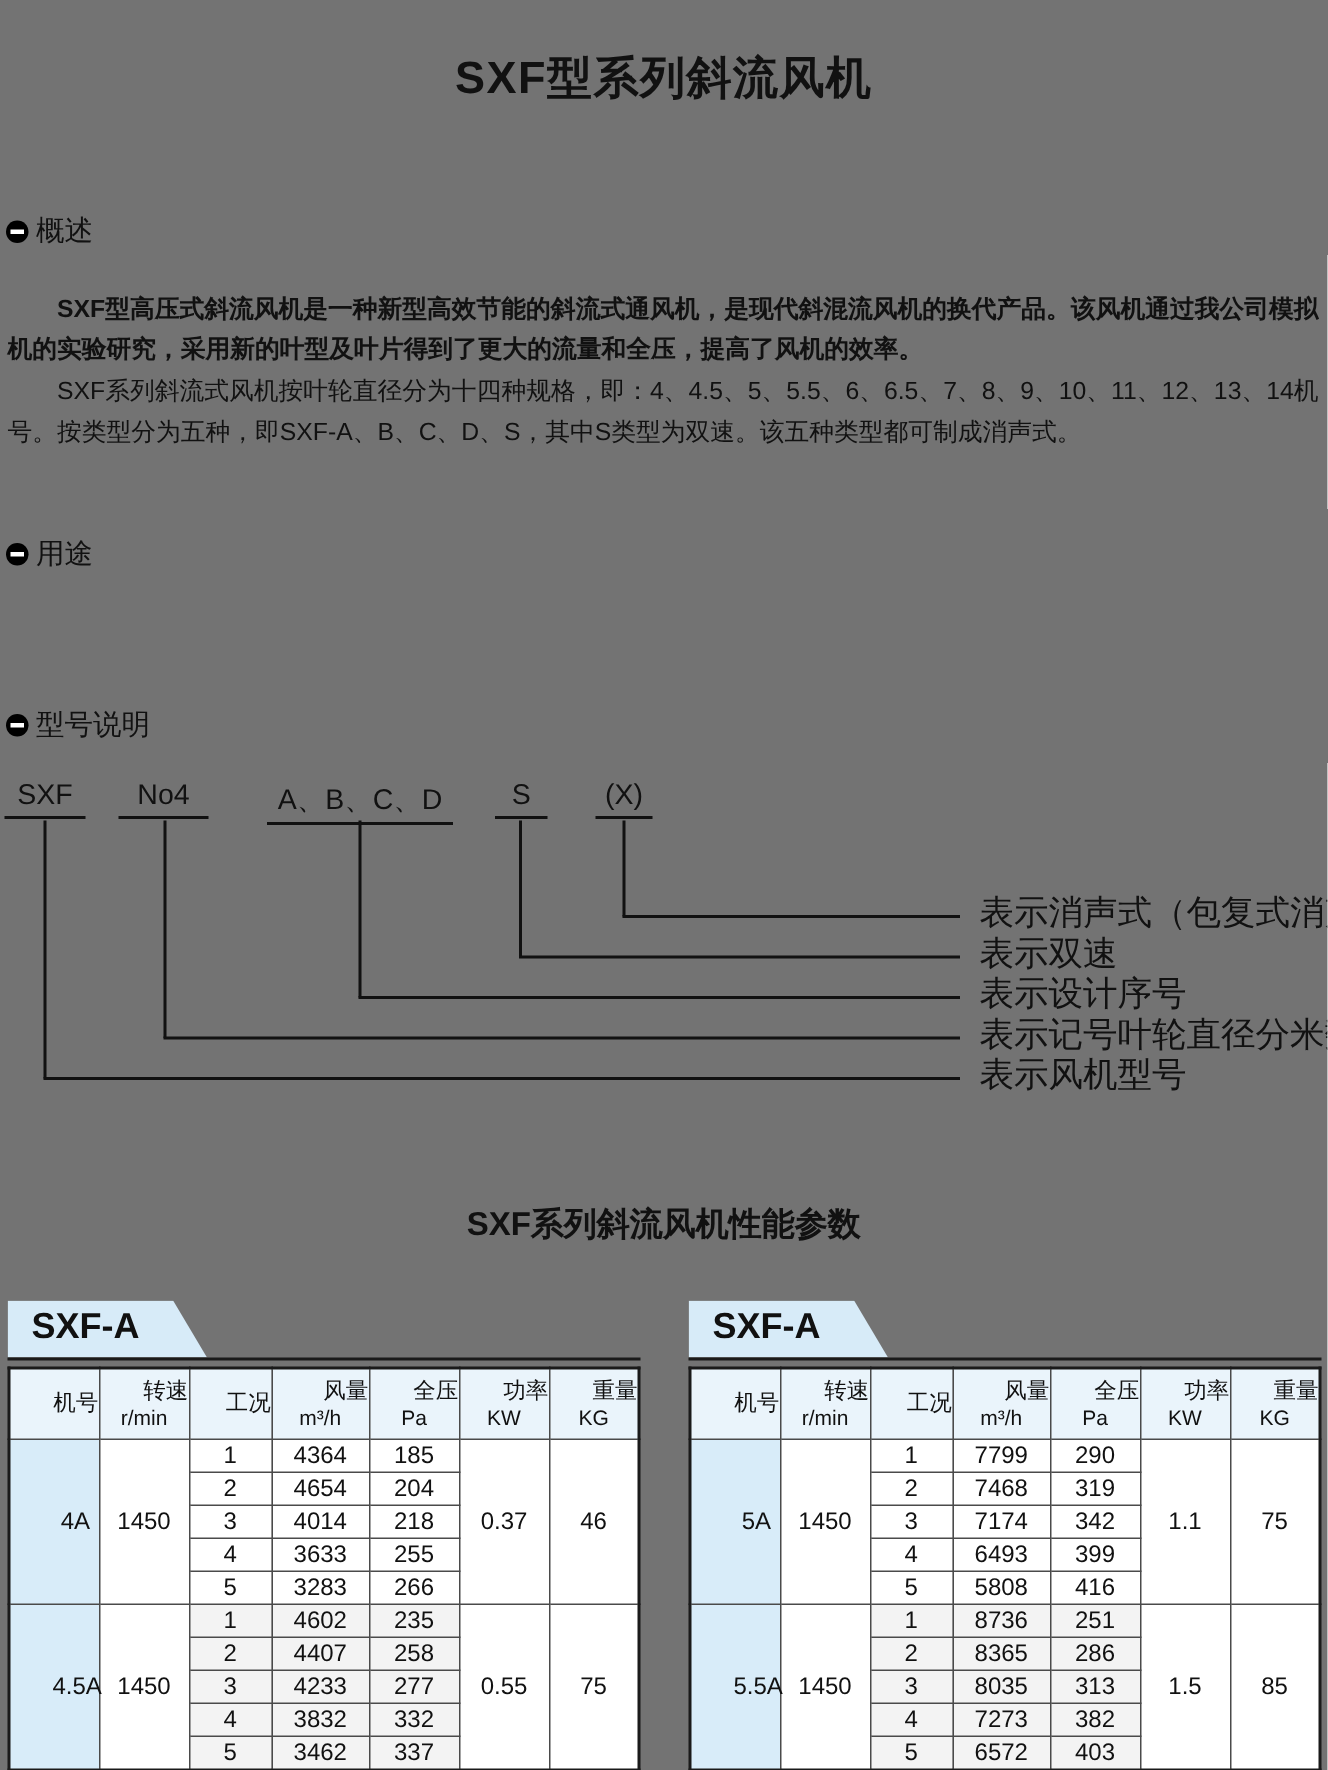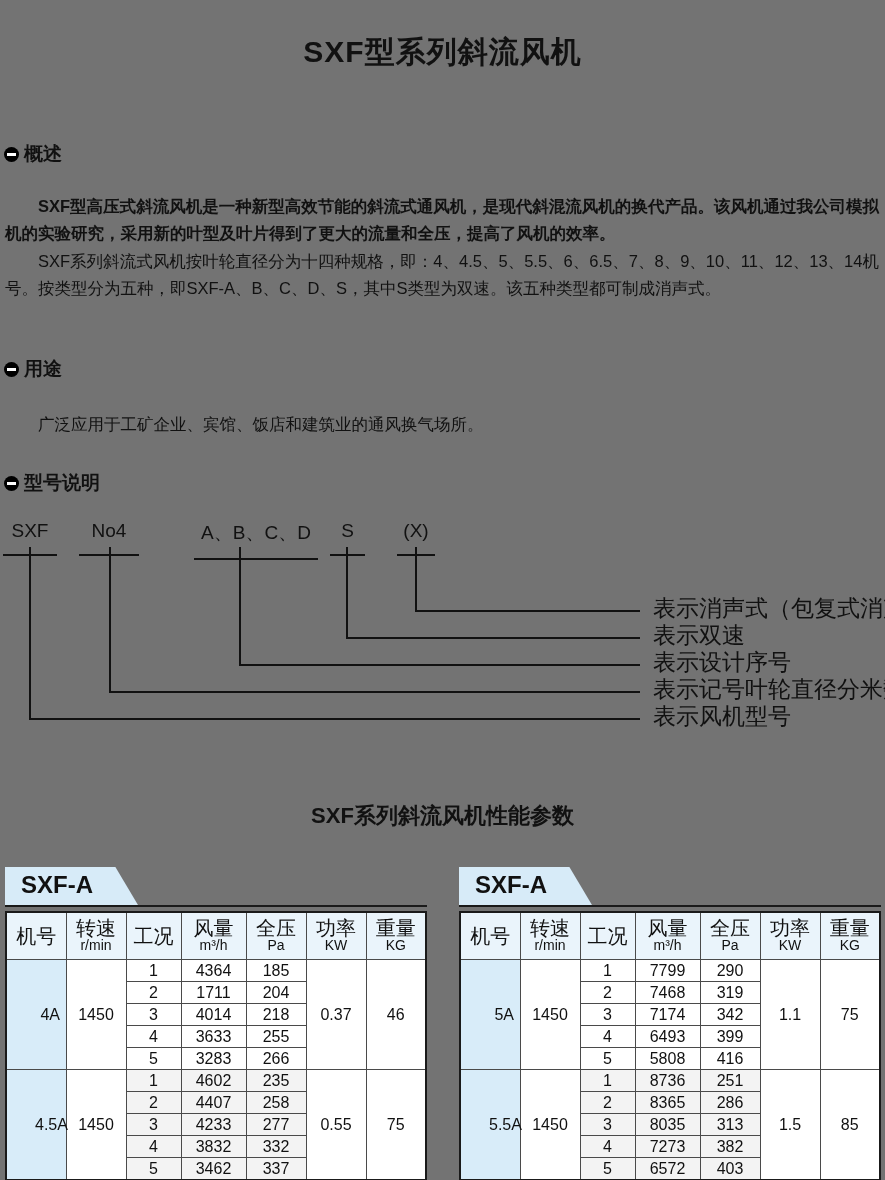--- a/index.html
+++ b/index.html
@@ -12,48 +12,48 @@
     --border-inner:#4a4a4a;
   }
   html,body{margin:0;padding:0;background:#fff;}
   body{font-family:"Liberation Sans","DejaVu Sans",sans-serif;color:#111;}
   .page{position:relative;width:885px;height:1180px;background:#737373;overflow:hidden;}
 
   .page-title{position:absolute;top:12px;left:0;width:885px;text-align:center;
     font-size:30px;font-weight:bold;letter-spacing:1px;}
 
   .sec-heading{position:absolute;left:4px;display:flex;align-items:center;gap:5px;
-    font-size:19px;font-weight:bold;}
+    font-size:19px;font-weight:normal;}
   .minus-circle{width:15px;height:15px;border-radius:50%;background:#000;position:relative;flex:0 0 auto;}
   .minus-circle::after{content:"";position:absolute;left:3px;right:3px;top:6px;height:3px;background:#fff;}
 
   .para{position:absolute;left:5px;width:874px;font-size:16.5px;line-height:27px;
     text-indent:2em;text-align:justify;}
 
   .m-token{position:absolute;top:520px;font-size:19px;text-align:center;
-    border-bottom:2px solid #111;padding-bottom:12px;white-space:nowrap;}
+    border-bottom:2px solid #111;padding-bottom:2px;white-space:nowrap;}
   .dline{position:absolute;background:#111;}
   .m-label{position:absolute;left:653px;font-size:23px;white-space:nowrap;}
 
   .perf-title{position:absolute;top:783px;left:0;width:885px;text-align:center;
     font-size:22px;font-weight:bold;}
 
   .table-block{position:absolute;top:867px;width:422px;}
   .table-block.left{left:5px;}
   .table-block.right{left:459px;}
   .banner{position:absolute;top:0;left:0;width:133px;height:38px;background:var(--banner-bg);
     clip-path:polygon(0 0,83% 0,100% 100%,0 100%);}
   .banner-label{position:absolute;top:4px;left:16px;font-size:24px;font-weight:bold;}
   .rule{position:absolute;top:38px;left:0;width:422px;height:2px;background:var(--border-dark);}
   .perf-table{position:absolute;top:44px;left:0;width:422px;border-collapse:collapse;
     table-layout:fixed;border:2px solid var(--border-dark);}
   .perf-table th,.perf-table td{border:1px solid var(--border-inner);text-align:center;
     vertical-align:middle;padding:0;}
   .perf-table thead th{background:var(--header-bg);height:46px;font-weight:normal;}
-  .hm{font-size:20px;line-height:18px;}
+  .hm{font-size:15px;line-height:18px;text-align:right;}
   .hs{font-size:14px;line-height:16px;}
   .perf-table tbody td{height:21px;font-size:16px;background:#fff;}
   .perf-table td.model-cell{background:var(--model-bg);padding-left:28px;}
   .g-alt td{background:var(--alt-bg);}
   .g-alt td.inner{background:var(--alt-inner-bg);}
   .g-alt td.model-cell{background:var(--model-bg);}
 </style>
 </head>
 <body>
 
@@ -65,31 +65,30 @@
     <span class="minus-circle"></span>
     <span>概述</span>
   </div>
   <p class="para" style="top:176px;font-weight:bold;">SXF型高压式斜流风机是一种新型高效节能的斜流式通风机，是现代斜混流风机的换代产品。该风机通过我公司模拟机的实验研究，采用新的叶型及叶片得到了更大的流量和全压，提高了风机的效率。</p>
   <p class="para" style="top:231px;">SXF系列斜流式风机按叶轮直径分为十四种规格，即：4、4.5、5、5.5、6、6.5、7、8、9、10、11、12、13、14机号。按类型分为五种，即SXF-A、B、C、D、S，其中S类型为双速。该五种类型都可制成消声式。</p>
 
   <div class="sec-heading" style="top:356px;">
     <span class="minus-circle"></span>
     <span>用途</span>
   </div>
-  <p class="para" style="top:394px;">广泛应用于工矿企业、宾馆、饭店和建筑业的通风换气场所。</p>
 
   <div class="sec-heading" style="top:470px;">
     <span class="minus-circle"></span>
     <span>型号说明</span>
   </div>
 
   <div>
     <span class="m-token" style="left:3px;width:54px;">SXF</span>
     <span class="m-token" style="left:79px;width:60px;">No4</span>
-    <span class="m-token" style="left:178px;width:124px;margin-left:16px;">A、B、C、D</span>
+    <span class="m-token" style="left:178px;width:124px;">A、B、C、D</span>
     <span class="m-token" style="left:330px;width:35px;">S</span>
     <span class="m-token" style="left:397px;width:38px;">(X)</span>
 
     <div class="dline" style="left:29px;top:547px;width:2px;height:172px;"></div>
     <div class="dline" style="left:109px;top:547px;width:2px;height:145px;"></div>
     <div class="dline" style="left:239px;top:547px;width:2px;height:118px;"></div>
     <div class="dline" style="left:346px;top:547px;width:2px;height:91px;"></div>
     <div class="dline" style="left:415px;top:547px;width:2px;height:64px;"></div>
 
     <div class="dline" style="left:415px;top:610px;width:225px;height:2px;"></div>
@@ -156,21 +155,21 @@
             <td rowspan="5" class="model-cell">4A</td>
             <td rowspan="5">1450</td>
             <td class="inner">1</td>
             <td class="inner">4364</td>
             <td class="inner">185</td>
             <td rowspan="5">0.37</td>
             <td rowspan="5">46</td>
           </tr>
           <tr class="g-plain">
             <td class="inner">2</td>
-            <td class="inner">1711</td>
+            <td class="inner">4654</td>
             <td class="inner">204</td>
           </tr>
           <tr class="g-plain">
             <td class="inner">3</td>
             <td class="inner">4014</td>
             <td class="inner">218</td>
           </tr>
           <tr class="g-plain">
             <td class="inner">4</td>
             <td class="inner">3633</td>

